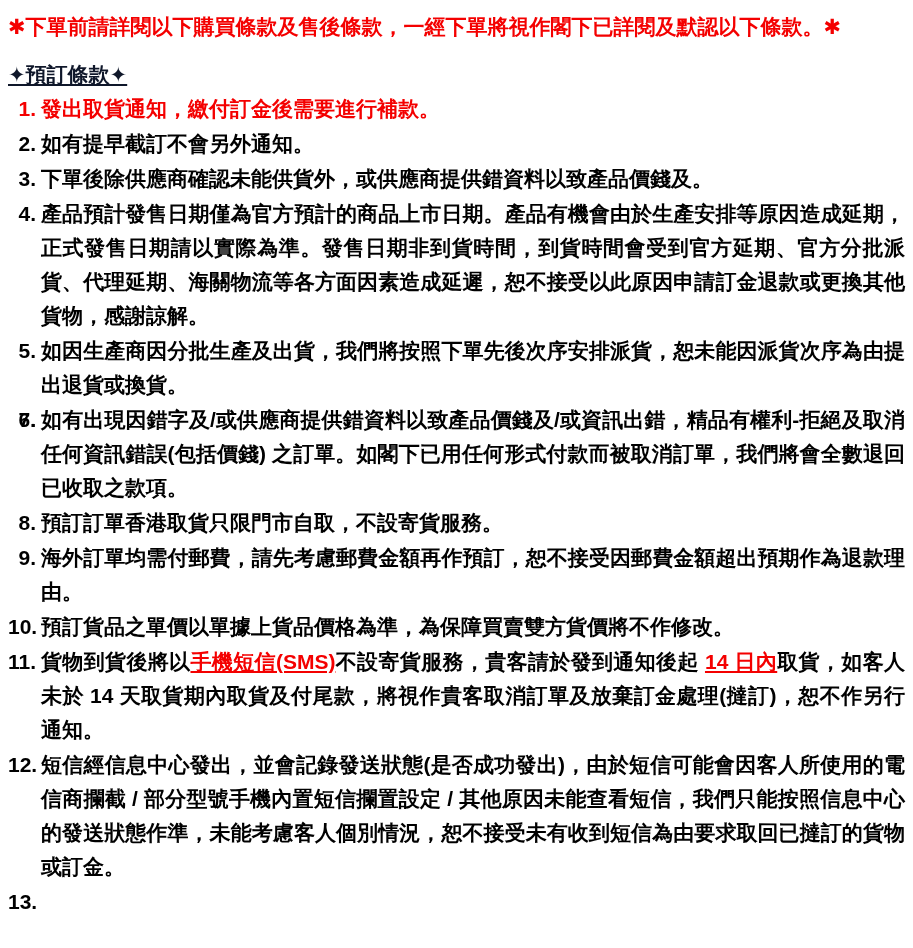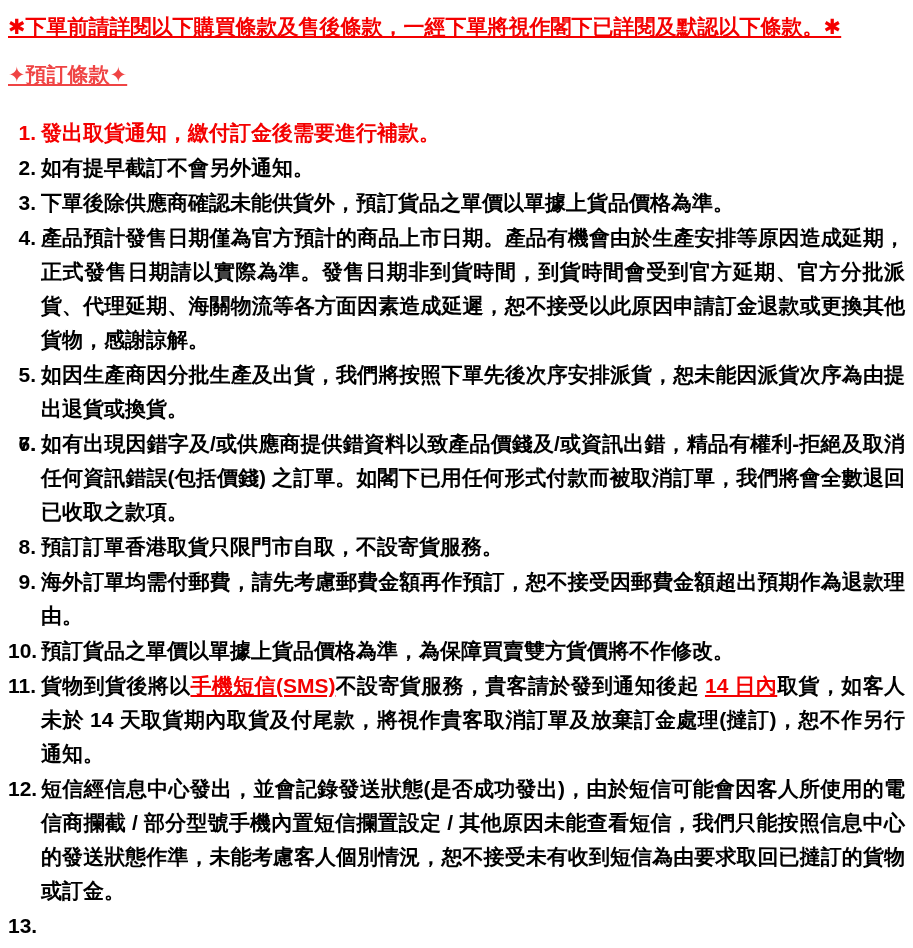--- a/index.html
+++ b/index.html
@@ -17,28 +17,26 @@
     box-sizing: border-box;
     padding: 10px 8px 10px 8px;
     font-family: "Liberation Sans", "DejaVu Sans", sans-serif;
     font-weight: 700;
     color: #000000;
     font-size: 21px;
     line-height: 34px;
   }
   .title {
     color: var(--red);
-    text-decoration: underline;
     margin-bottom: 14px;
     white-space: nowrap;
   }
   .heading {
-    color: #ef4444;
+    color: #0f172a;
     text-decoration: underline;
-    margin-bottom: 24px;
   }
   .terms {
     margin: 0;
     padding: 0;
   }
   .item {
     position: relative;
     padding-left: 33px;
     margin-bottom: 1px;
     text-align: justify;
@@ -62,21 +60,21 @@
 </style>
 </head>
 <body>
 
 <div class="doc">
   <div class="title">✱下單前請詳閱以下購買條款及售後條款，一經下單將視作閣下已詳閱及默認以下條款。✱</div>
   <div class="heading">✦預訂條款✦</div>
   <div class="terms">
       <div class="item red"><span class="num">1.</span><span class="body"><span>發出取貨通知，繳付訂金後需要進行補款。</span></span></div>
       <div class="item"><span class="num">2.</span><span class="body"><span>如有提早截訂不會另外通知。</span></span></div>
-      <div class="item"><span class="num">3.</span><span class="body"><span>下單後除供應商確認未能供貨外，預訂貨品之單價以單據上貨品價格為準。</span></span></div>
+      <div class="item"><span class="num">3.</span><span class="body"><span>下單後除供應商確認未能供貨外，或供應商提供錯資料以致產品價錢及。</span></span></div>
       <div class="item"><span class="num">4.</span><span class="body"><span>產品預計發售日期僅為官方預計的商品上市日期。產品有機會由於生產安排等原因造成延期，正式發售日期請以實際為準。發售日期非到貨時間，到貨時間會受到官方延期、官方分批派貨、代理延期、海關物流等各方面因素造成延遲，恕不接受以此原因申請訂金退款或更換其他貨物，感謝諒解。</span></span></div>
       <div class="item"><span class="num">5.</span><span class="body"><span>如因生產商因分批生產及出貨，我們將按照下單先後次序安排派貨，恕未能因派貨次序為由提出退貨或換貨。</span></span></div>
       <div class="item"><span class="num">6.</span></div>
       <div class="item"><span class="num">7.</span><span class="body"><span>如有出現因錯字及/或供應商提供錯資料以致產品價錢及/或資訊出錯，精品有權利-拒絕及取消任何資訊錯誤(包括價錢) 之訂單。如閣下已用任何形式付款而被取消訂單，我們將會全數退回已收取之款項。</span></span></div>
       <div class="item"><span class="num">8.</span><span class="body"><span>預訂訂單香港取貨只限門市自取，不設寄貨服務。</span></span></div>
       <div class="item"><span class="num">9.</span><span class="body"><span>海外訂單均需付郵費，請先考慮郵費金額再作預訂，恕不接受因郵費金額超出預期作為退款理由。</span></span></div>
       <div class="item"><span class="num">10.</span><span class="body"><span>預訂貨品之單價以單據上貨品價格為準，為保障買賣雙方貨價將不作修改。</span></span></div>
       <div class="item"><span class="num">11.</span><span class="body"><span>貨物到貨後將以</span><span class="red-underline">手機短信(SMS)</span><span>不設寄貨服務，貴客請於發到通知後起 </span><span class="red-underline">14 日內</span><span>取貨，如客人未於 14 天取貨期內取貨及付尾款，將視作貴客取消訂單及放棄訂金處理(撻訂)，恕不作另行通知。</span></span></div>
       <div class="item"><span class="num">12.</span><span class="body"><span>短信經信息中心發出，並會記錄發送狀態(是否成功發出)，由於短信可能會因客人所使用的電信商攔截 / 部分型號手機內置短信攔置設定 / 其他原因未能查看短信，我們只能按照信息中心的發送狀態作準，未能考慮客人個別情況，恕不接受未有收到短信為由要求取回已撻訂的貨物或訂金。</span></span></div>
       <div class="item">

